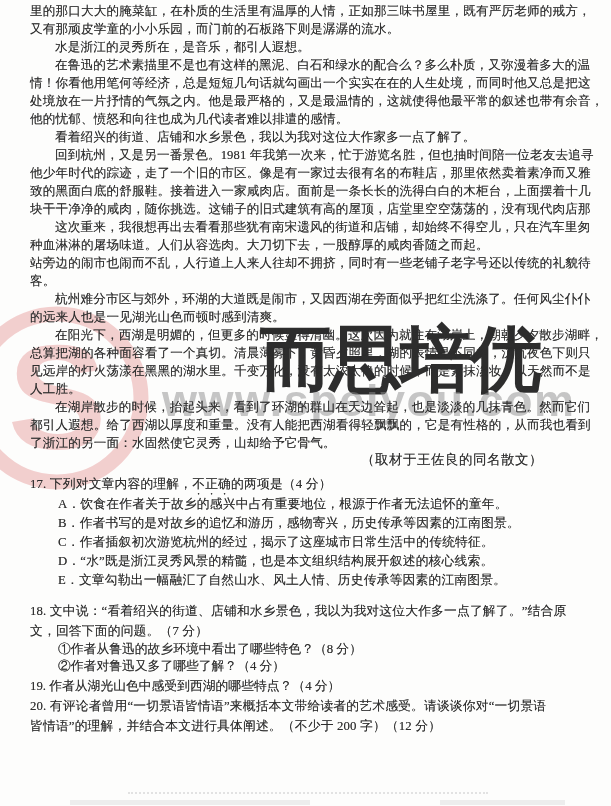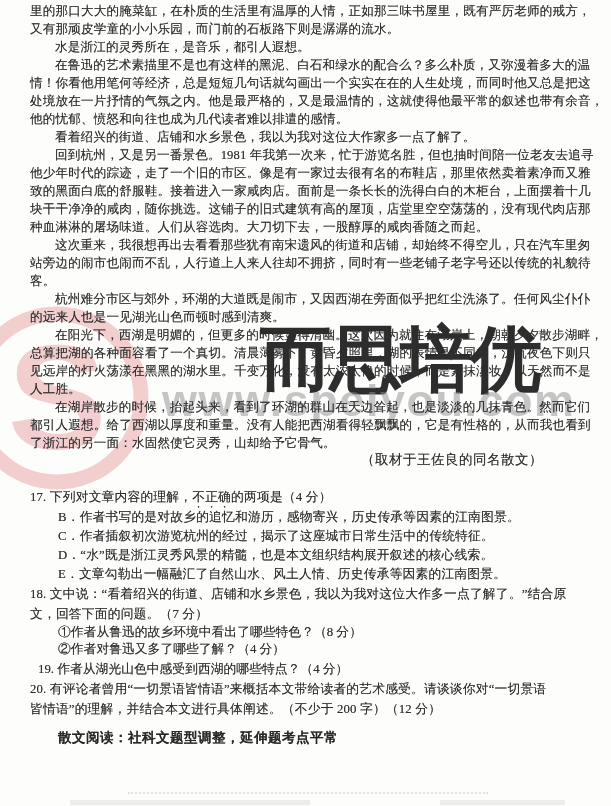--- a/index.html
+++ b/index.html
@@ -13,27 +13,27 @@
             letter-spacing:-2px;white-space:nowrap;}
   .wm-url{position:absolute;left:162px;top:378px;font-family:"Liberation Sans","DejaVu Sans",sans-serif;
           font-weight:800;font-size:45px;line-height:46px;color:#8f8f8f;opacity:0.5;
           letter-spacing:1.5px;white-space:nowrap;}
   
   .content{position:relative;z-index:1;padding:2px 26px 0 30px;color:#2e2e2e;
            text-shadow:0 0 0.5px rgba(45,45,45,0.55);}
   .line{height:18px;line-height:18px;font-size:12.6px;letter-spacing:0.15px;white-space:nowrap;}
   .line.indent{text-indent:25px;}
   .attribution{height:18px;line-height:18px;font-size:13.5px;text-align:right;padding-right:42px;letter-spacing:0.5px;font-family:Liberation Mono, monospace;}
-  .qsec{margin-top:16px;}
+  .qsec{margin-top:3px;}
   .qline{height:22px;line-height:22px;font-size:12.8px;letter-spacing:0.15px;white-space:nowrap;}
   .opt{height:19px;line-height:19px;font-size:12.8px;letter-spacing:0.15px;white-space:nowrap;padding-left:28px;}
-  .q18{}
+  .q18{margin-top:11px;}
   .q18 .qline{height:20px;line-height:20px;}
   .sub{height:17px;line-height:17px;font-size:12.8px;white-space:nowrap;padding-left:28px;}
-  .q19line{margin-top:1px;height:20px;line-height:20px;font-size:12.8px;white-space:nowrap;margin-left:8px;}
+  .q19line{margin-top:1px;height:20px;line-height:20px;font-size:12.8px;white-space:nowrap;}
   .q20 .qline{height:20px;line-height:20px;}
   .emph{-webkit-text-emphasis:filled dot;-webkit-text-emphasis-position:under left;
         text-emphasis:filled dot;text-emphasis-position:under left;}
   .footer-note{margin-top:10px;padding-left:28px;font-size:13.5px;font-weight:bold;
                letter-spacing:0.5px;white-space:nowrap;color:#272727;}
   
   .ghost-textline{position:absolute;left:128px;top:792px;width:360px;height:0;
                   border-top:2px dotted #dcdcdc;opacity:0.8;}
   .ghost-bar-left{position:absolute;left:70px;top:800px;width:240px;height:5px;background:#ededed;}
   .ghost-bar-right{position:absolute;left:440px;top:800px;width:125px;height:5px;background:#ededed;}
@@ -60,57 +60,57 @@
       <div class="line indent">水是浙江的灵秀所在，是音乐，都引人遐想。</div>
       <div class="line indent">在鲁迅的艺术素描里不是也有这样的黑泥、白石和绿水的配合么？多么朴质，又弥漫着多大的温</div>
       <div class="line">情！你看他用笔何等经济，总是短短几句话就勾画出一个实实在在的人生处境，而同时他又总是把这</div>
       <div class="line">处境放在一片抒情的气氛之内。他是最严格的，又是最温情的，这就使得他最平常的叙述也带有余音，</div>
       <div class="line">他的忧郁、愤怒和向往也成为几代读者难以排遣的感情。</div>
       <div class="line indent">看着绍兴的街道、店铺和水乡景色，我以为我对这位大作家多一点了解了。</div>
       <div class="line indent">回到杭州，又是另一番景色。1981 年我第一次来，忙于游览名胜，但也抽时间陪一位老友去追寻</div>
       <div class="line">他少年时代的踪迹，走了一个旧的市区。像是有一家过去很有名的布鞋店，那里依然卖着素净而又雅</div>
       <div class="line">致的黑面白底的舒服鞋。接着进入一家咸肉店。面前是一条长长的洗得白白的木柜台，上面摆着十几</div>
       <div class="line">块干干净净的咸肉，随你挑选。这铺子的旧式建筑有高的屋顶，店堂里空空荡荡的，没有现代肉店那</div>
+      <div class="line indent">这次重来，我很想再出去看看那些犹有南宋遗风的街道和店铺，却始终不得空儿，只在汽车里匆</div>
       <div class="line">种血淋淋的屠场味道。人们从容选肉。大刀切下去，一股醇厚的咸肉香随之而起。</div>
-      <div class="line indent">这次重来，我很想再出去看看那些犹有南宋遗风的街道和店铺，却始终不得空儿，只在汽车里匆</div>
       <div class="line">站旁边的闹市也闹而不乱，人行道上人来人往却不拥挤，同时有一些老铺子老字号还以传统的礼貌待</div>
       <div class="line">客。</div>
       <div class="line indent">杭州难分市区与郊外，环湖的大道既是闹市，又因西湖在旁面似乎把红尘洗涤了。任何风尘仆仆</div>
       <div class="line">的远来人也是一见湖光山色而顿时感到清爽。</div>
       <div class="line indent">在阳光下，西湖是明媚的，但更多的时候显得清幽。这次因为就住在湖岸上，朝朝夕夕散步湖畔，</div>
       <div class="line">总算把湖的各种面容看了一个真切。清晨薄雾下，黄昏夕照里，湖的表情是不同的，沉沉夜色下则只</div>
       <div class="line">见远岸的灯火荡漾在黑黑的湖水里。千变万化，没有太浓太艳的时候，而是素抹淡妆，以天然而不是</div>
       <div class="line">人工胜。</div>
       <div class="line indent">在湖岸散步的时候，抬起头来，看到了环湖的群山在天边耸起，也是淡淡的几抹青色。然而它们</div>
       <div class="line">都引人遐想。给了西湖以厚度和重量。没有人能把西湖看得轻飘飘的，它是有性格的，从而我也看到</div>
       <div class="line">了浙江的另一面：水固然使它灵秀，山却给予它骨气。</div>
       <div class="attribution">（取材于王佐良的同名散文）</div>
     </div>
 
     <div class="qsec">
       <div class="qline"><span>17. 下列对文章内容的理解，</span><span class="emph">不正确</span><span>的两项是（4 分）</span></div>
+      <div class="opt">A．饮食在作者关于故乡的感兴中占有重要地位，根源于作者无法追怀的童年。</div>
       <div class="opt">B．作者书写的是对故乡的追忆和游历，感物寄兴，历史传承等因素的江南图景。</div>
       <div class="opt">C．作者插叙初次游览杭州的经过，揭示了这座城市日常生活中的传统特征。</div>
       <div class="opt">D．“水”既是浙江灵秀风景的精髓，也是本文组织结构展开叙述的核心线索。</div>
       <div class="opt">E．文章勾勒出一幅融汇了自然山水、风土人情、历史传承等因素的江南图景。</div>
     </div>
 
     <div class="q18">
       <div class="qline">18. 文中说：“看着绍兴的街道、店铺和水乡景色，我以为我对这位大作多一点了解了。”结合原</div>
       <div class="qline">文，回答下面的问题。（7 分）</div>
       <div class="sub">①作者从鲁迅的故乡环境中看出了哪些特色？（8 分）</div>
       <div class="sub">②作者对鲁迅又多了哪些了解？（4 分）</div>
     </div>
 
     <div class="q19line">19. 作者从湖光山色中感受到西湖的哪些特点？（4 分）</div>
 
     <div class="q20">
       <div class="qline">20. 有评论者曾用“一切景语皆情语”来概括本文带给读者的艺术感受。请谈谈你对“一切景语</div>
       <div class="qline">皆情语”的理解，并结合本文进行具体阐述。（不少于 200 字）（12 分）</div>
     </div>
 
-    <div class="footer-note">散文阅读：社科文题型调整，延伸题考点平常</div>
   </div>
 
   <div class="ghost-textline"></div>
   <div class="ghost-bar-left"></div>
   <div class="ghost-bar-right"></div>
 </div>
 
 </body></html>

